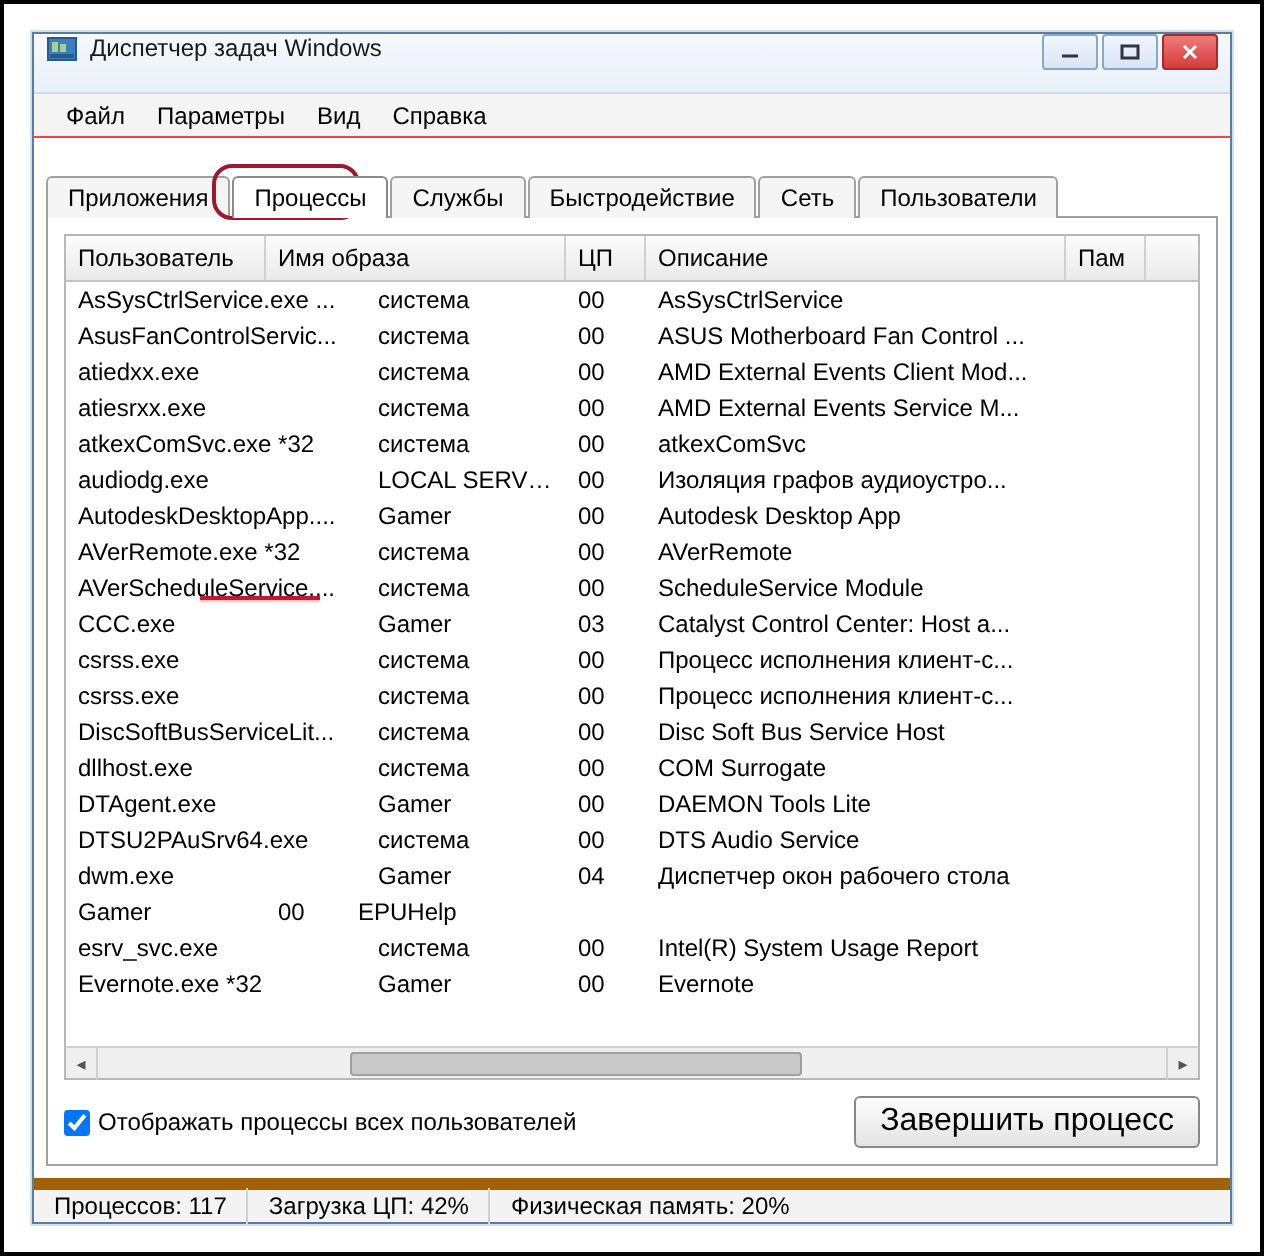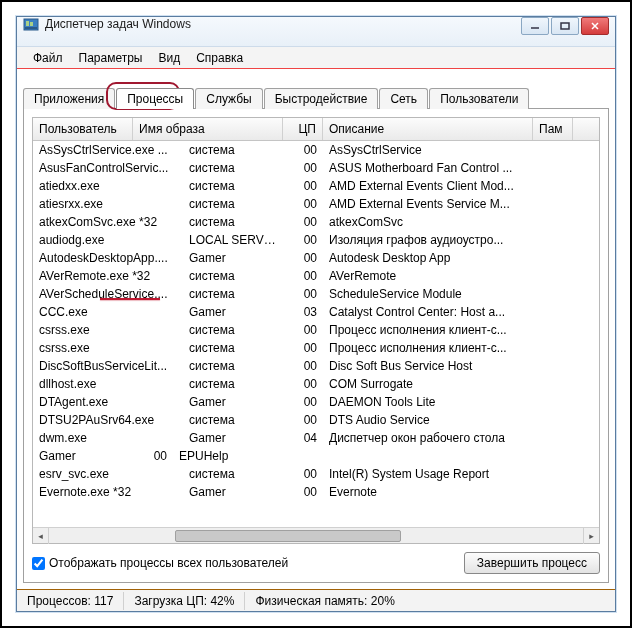--- a/index.html
+++ b/index.html
@@ -151,21 +151,21 @@
     align-items: center;
   }
   .lv-row .cell {
     padding: 1px 6px;
     overflow: hidden;
     white-space: nowrap;
     text-overflow: ellipsis;
   }
   .col-name, .cell-name { width: 150px; flex-shrink:0;}
   .col-user, .cell-user { width: 100px; flex-shrink:0;}
-  .col-cpu, .cell-cpu { width: 40px; text-align: right; flex-shrink:0;}
+  .col-cpu, .cell-cpu { width: 40px; flex-shrink:0;}
   .col-desc, .cell-desc { width: 210px; flex-shrink:0;}
   .col-mem, .cell-mem { width: 40px; flex-shrink:0;}
   .hscroll {
     height: 16px;
     background: #efefef;
     border-top: 1px solid #d0d0d0;
     position: relative;
     flex-shrink: 0;
   }
   .hscroll .thumb {
@@ -191,25 +191,25 @@
   }
   .checkbox-wrap {
     display: flex; align-items: center; gap: 4px;
   }
   .checkbox-wrap input { margin:0; width:13px; height:13px;}
   .btn {
     border: 1px solid #888;
     background: linear-gradient(#fdfdfd, #e3e3e3);
     padding: 3px 12px;
     border-radius: 3px;
-    font-size: 12px;
+    font-size: 16px;
     font-family: inherit;
   }
   .statusbar {
-    border-top: 1px solid #a16207;
+    border-top: 6px solid #a16207;
     background: #f3f3f3;
     display: flex;
     font-size: 12px;
     height: 22px;
     align-items: center;
     flex-shrink: 0;
   }
   .statusbar .sb-cell {
     padding: 2px 10px;
     border-right: 1px solid #d0d0d0;

